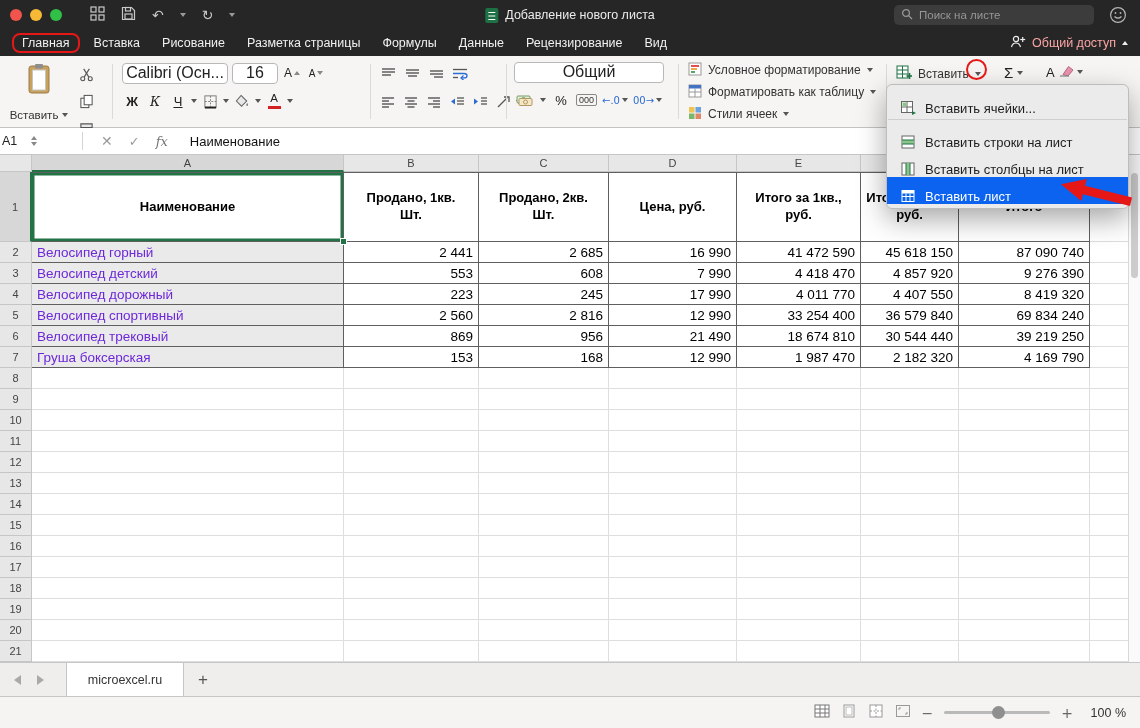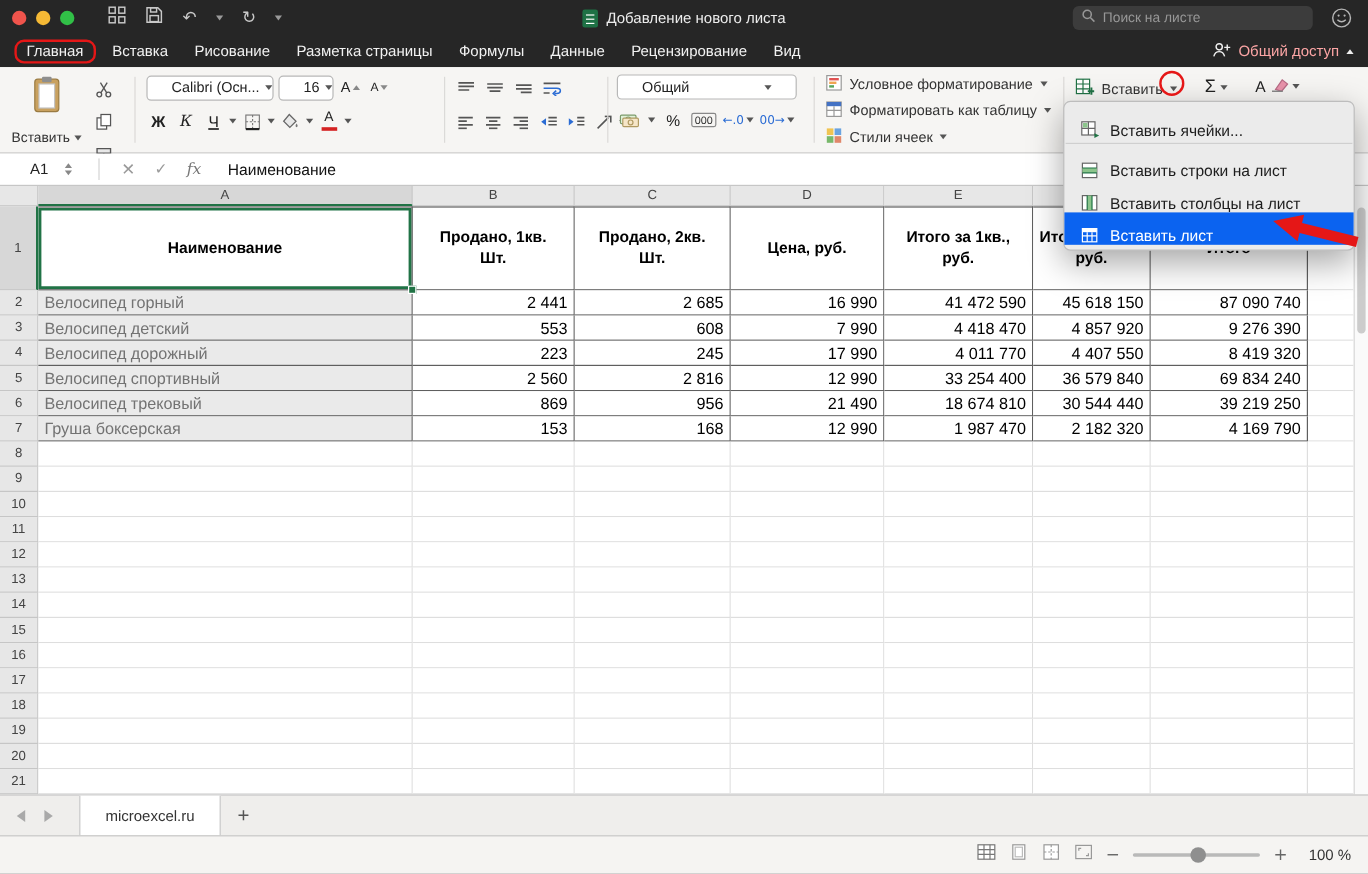--- a/index.html
+++ b/index.html
@@ -26,21 +26,21 @@
   .tabs{display:flex;align-items:center;margin-left:12px;}
   .tab{padding:3px 11px;white-space:nowrap;}
   .tab.annotated{border:2.5px solid #e51717;border-radius:8px;padding:1px 8px;margin-right:3px;}
   .share{position:absolute;right:12px;display:flex;align-items:center;gap:6px;color:#fca5a5;}
   .caret{width:0;height:0;border-left:3.5px solid transparent;border-right:3.5px solid transparent;border-top:4px solid #555;display:inline-block;}
   .caret.white{border-top-color:#eee;transform:rotate(180deg);}
 
   
   .ribbon{position:absolute;top:56px;left:0;width:100%;height:72px;background:#f6f5f3;border-bottom:1px solid #c3c3c3;font-size:12px;color:#333;}
   .rdiv{position:absolute;top:8px;bottom:8px;width:1px;background:#dbdad8;}
-  .combo{background:#fff;border:1px solid #b8b8b8;border-radius:4px;height:21px;display:flex;align-items:center;justify-content:space-between;padding:0 20px;font-size:12px;color:#222;gap:5px;white-space:nowrap;overflow:hidden;}
+  .combo{background:#fff;border:1px solid #b8b8b8;border-radius:4px;height:21px;display:flex;align-items:center;justify-content:space-between;padding:0 20px;font-size:16px;color:#222;gap:5px;white-space:nowrap;overflow:hidden;flex-direction:column;}
   .rbtn{height:22px;min-width:20px;display:flex;align-items:center;justify-content:center;color:#222;gap:2px;padding:0 2px;}
   .row-flex{display:flex;align-items:center;gap:4px;}
   .paste-big{position:absolute;left:10px;top:5px;width:58px;height:62px;display:flex;flex-direction:column;align-items:center;justify-content:space-between;padding:2px 0;}
   .paste-label{display:flex;align-items:center;gap:4px;font-size:11.5px;color:#333;}
   .mini-col{position:absolute;left:76px;top:7px;display:flex;flex-direction:column;gap:5px;align-items:center;}
   .g-font{position:absolute;left:122px;top:6px;}
   .g-font .r2{margin-top:6px;display:flex;align-items:center;gap:3px;}
   .bold-b{font-weight:bold;font-size:13px;}
   .ital-b{font-style:italic;font-family:"DejaVu Serif",serif;font-size:13px;}
   .und-b{text-decoration:underline;font-size:13px;}
@@ -54,21 +54,21 @@
   .decbtn{font-size:10px;color:#333;display:flex;align-items:center;gap:2px;}
   .decbtn .arr{color:#2b6cd4;font-family:"DejaVu Sans",sans-serif;}
   .g-styles{position:absolute;left:688px;top:3px;}
   .style-row{height:22px;display:flex;align-items:center;gap:6px;white-space:nowrap;}
   .g-cells{position:absolute;left:896px;top:8px;display:flex;align-items:center;gap:6px;}
   .g-sigma{position:absolute;left:1004px;top:8px;display:flex;align-items:center;gap:4px;font-size:15px;color:#222;}
   .g-clear{position:absolute;left:1046px;top:8px;display:flex;align-items:center;gap:3px;font-size:13px;color:#222;}
 
   
   .fbar{position:absolute;top:128px;left:0;width:100%;height:27px;background:#fff;border-bottom:1px solid #c6c6c6;display:flex;align-items:center;}
-  .namebox{width:72px;height:100%;display:flex;align-items:center;padding-left:25px;font-size:12.5px;color:#222;gap:14px;}
+  .namebox{width:72px;height:100%;display:flex;align-items:center;padding-left:2px;font-size:12.5px;color:#222;gap:14px;}
   .stepper{display:flex;flex-direction:column;gap:2px;}
   .tri-up{width:0;height:0;border-left:3.5px solid transparent;border-right:3.5px solid transparent;border-bottom:4px solid #888;}
   .tri-dn{width:0;height:0;border-left:3.5px solid transparent;border-right:3.5px solid transparent;border-top:4px solid #888;}
   .fdiv{width:1px;height:18px;background:#d4d4d4;margin:0 10px;}
   .fx-x{color:#9a9a9a;font-size:14px;padding:0 8px;}
   .fx-ok{color:#9a9a9a;font-size:13px;padding:0 8px;font-family:"DejaVu Sans",sans-serif;}
   .fx-fx{color:#777;font-size:13px;font-style:italic;font-family:"DejaVu Serif",serif;padding:0 8px;}
   .fvalue{font-size:13px;color:#111;margin-left:14px;}
 
   
@@ -79,21 +79,21 @@
   .colh.selhdr{background:#d7d7d7;border-bottom:2px solid #217346;}
   .colh-fill{flex:1;background:#e7e7e7;border-bottom:1px solid #c6c6c6;}
   .grow{display:flex;}
   .rowh{width:32px;background:#e7e7e7;border-right:1px solid #c6c6c6;border-bottom:1px solid #c6c6c6;font-size:11px;color:#444;display:flex;align-items:center;justify-content:center;flex:0 0 32px;}
   .rowh.selhdr{background:#d7d7d7;border-right:2px solid #217346;}
   .cell{border-right:1px solid #dedede;border-bottom:1px solid #dedede;background:#fff;}
   .fillcell{flex:1;border-bottom:1px solid #dedede;background:#fff;}
   .thdr{background:#fff;border-right:1px solid #5f5f5f;border-bottom:1px solid #5f5f5f;font-weight:bold;font-size:13px;color:#000;display:flex;align-items:center;justify-content:center;text-align:center;white-space:pre-line;line-height:1.3;}
   .thdr.a1{position:relative;box-shadow:inset 0 0 0 2.5px #217346;z-index:2;}
   .handle{position:absolute;right:-4px;bottom:-4px;width:7px;height:7px;background:#217346;border:1.5px solid #fff;z-index:4;}
-  .tname{background:#eaeaea;border-right:1px solid #5f5f5f;border-bottom:1px solid #5f5f5f;font-size:13.5px;color:#737373;display:flex;align-items:center;padding-left:5px;white-space:nowrap;overflow:hidden;}
+  .tname{background:#eaeaea;border-right:1px solid #5f5f5f;border-bottom:1px solid #5f5f5f;font-size:13.5px;color:#6d28d9;display:flex;align-items:center;padding-left:5px;white-space:nowrap;overflow:hidden;}
   .tnum{background:#fff;border-right:1px solid #5f5f5f;border-bottom:1px solid #5f5f5f;font-size:13.5px;color:#000;display:flex;align-items:center;justify-content:flex-end;padding-right:5px;}
   .vscroll{position:absolute;right:0;top:155px;width:12px;height:507px;background:#fafafa;border-left:1px solid #d8d8d8;}
   .vthumb{position:absolute;left:2px;top:18px;width:7px;height:105px;background:#cccccc;border-radius:4px;}
 
   
   .menu{position:absolute;left:886px;top:84px;width:243px;z-index:50;background:#ebebeb;border:1px solid #bdbdbd;border-radius:6px;box-shadow:0 10px 28px rgba(0,0,0,.35);padding:4px 0;font-size:13px;color:#1d1d1d;}
   .mi{height:27px;display:flex;align-items:flex-end;gap:9px;padding:0 12px;white-space:nowrap;}
   .mi.sel{background:#0b63f0;color:#fff;}
   .msep{height:1px;background:#cfcfcf;margin:3px 1px;}
   .mico{width:17px;height:17px;display:flex;align-items:center;justify-content:center;flex:0 0 17px;}

